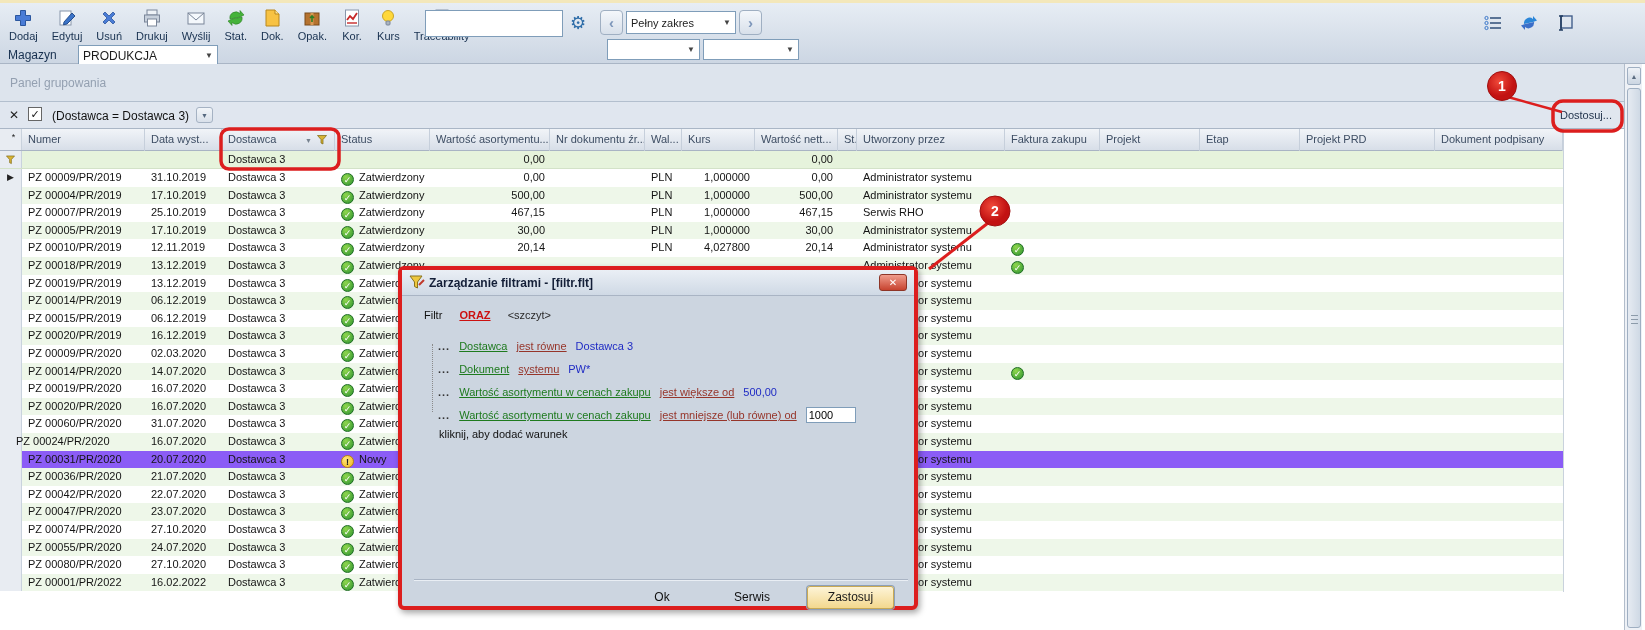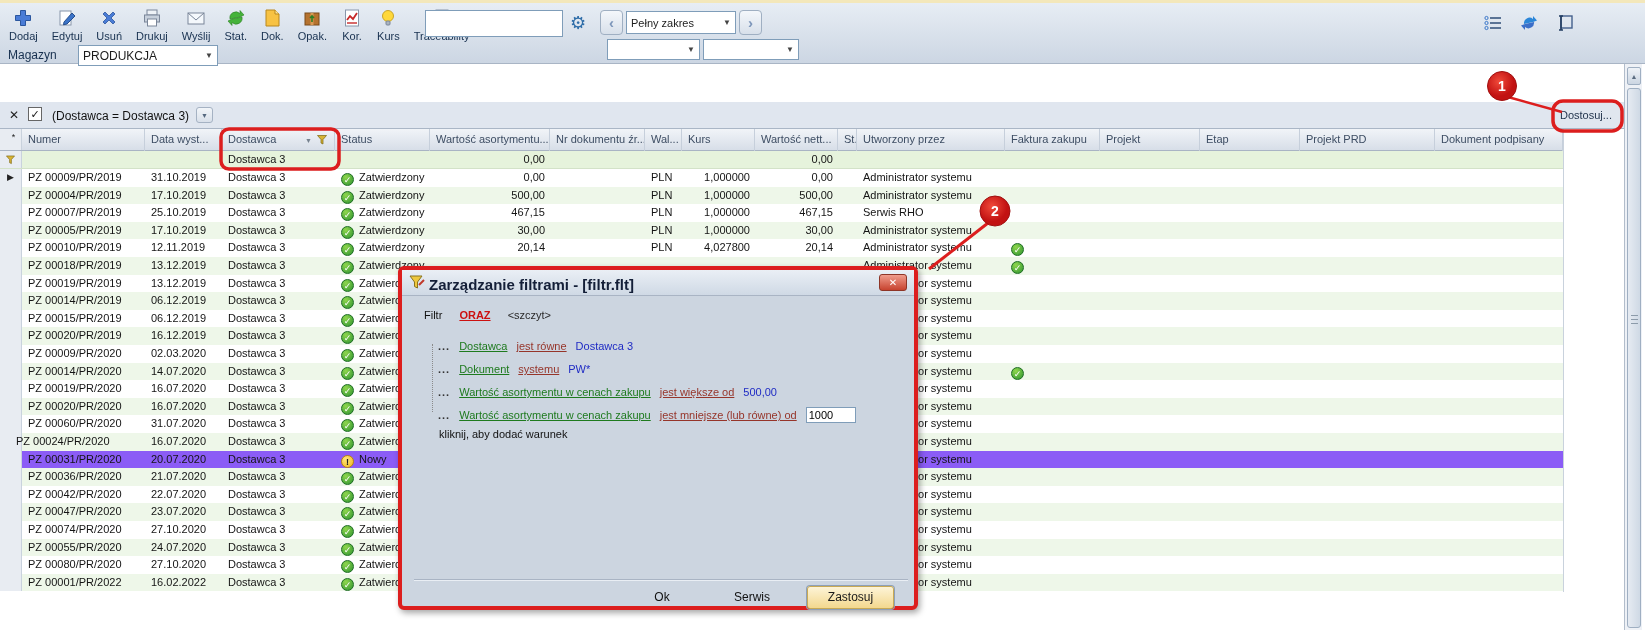--- a/index.html
+++ b/index.html
@@ -68,21 +68,21 @@
           border:1px solid #9fafc2; border-radius:2px; color:#5a6b80; font-size:7px; text-align:center; line-height:17px; }
   #vsthumb { position:absolute; left:2px; top:24px; width:14px; height:540px; background:linear-gradient(90deg,#e6ebf2,#cfd9e5);
              border:1px solid #9fafc2; border-radius:3px; }
   .grip { position:absolute; left:3px; width:7px; height:1px; background:#8c9baa; }
 
   
   #dlgframe { position:absolute; left:398px; top:266px; width:520px; height:344px; background:#ccd5e0;
               border:4px solid #dc1e1e; border-radius:6px; box-shadow:2px 3px 6px rgba(0,0,0,.35); z-index:20; }
   #dlgtitle { position:absolute; left:0; top:0; width:100%; height:26px; background:linear-gradient(#eaeff5,#cfd9e5);
               border-bottom:1px solid #a9b4c4; }
-  #dlgtitletext { position:absolute; left:27px; top:6px; font-size:15px; font-weight:bold; color:#141f38; }
+  #dlgtitletext { position:absolute; left:27px; top:6px; font-size:12px; font-weight:bold; color:#141f38; }
   #dlgfunnel { position:absolute; left:7px; top:5px; }
   #dlgclose { position:absolute; right:7px; top:4px; width:28px; height:17px; border-radius:3px;
               background:linear-gradient(#f09c8c,#c7432f); border:1px solid #8e3527; color:#fff;
               font-size:10px; font-weight:bold; text-align:center; line-height:16px; }
   #dlgfiltr { position:absolute; left:22px; top:39px; }
   #dlgfiltr .flbl { color:#111; margin-right:14px; }
   #dlgoraz { color:#cc1111; font-weight:bold; text-decoration:underline; margin-right:14px; }
   #dlgroot { color:#2a2a2a; }
   #dlgtree { position:absolute; left:30px; top:74px; height:68px; border-left:1px dotted #8a8a8a; }
   .cond { position:absolute; left:36px; height:16px; display:flex; align-items:center; gap:9px; white-space:nowrap; }
@@ -255,20 +255,23 @@
       </span>
       <span class="ricon">
         <svg width="18" height="18" viewBox="0 0 18 18">
             <rect x="5" y="2" width="11" height="12" fill="none" stroke="#44608c" stroke-width="1.4"></rect>
             <path d="M3 2 h4 M3 16 h4 M5 2 v14" stroke="#223c60" stroke-width="1.6" fill="none"></path>
           </svg>
       </span>
     </div>
   </div>
 
+  <div id="grouppanel">
+    <div class="ph">Panel grupowania</div>
+  </div>
 
   <div id="chiprow">
     <div id="chipclose">✕</div>
     <div id="chipcheck">✓</div>
     <div id="chipexpr">(Dostawca = Dostawca 3)</div>
     <div id="chipdrop">▼</div>
   </div>
   <div id="dostosuj">Dostosuj...</div>
 
   <div id="gridhead">

